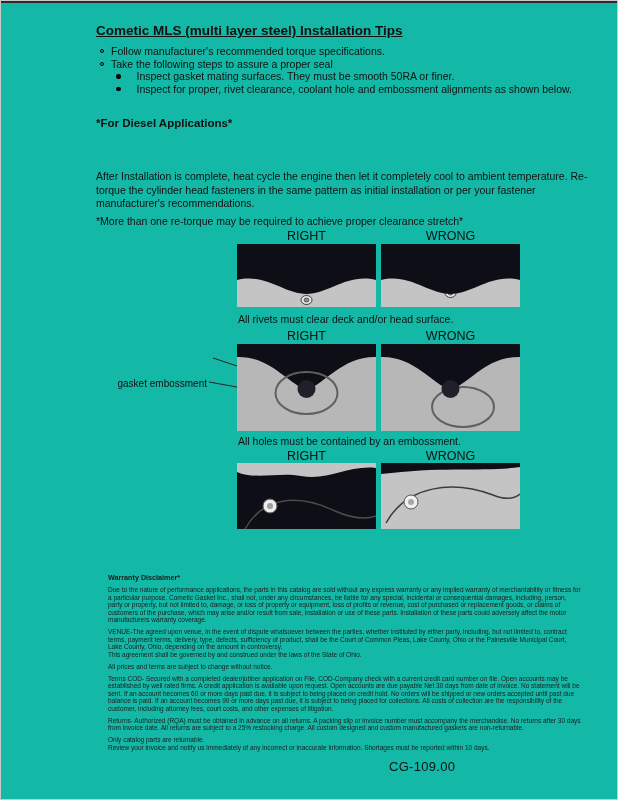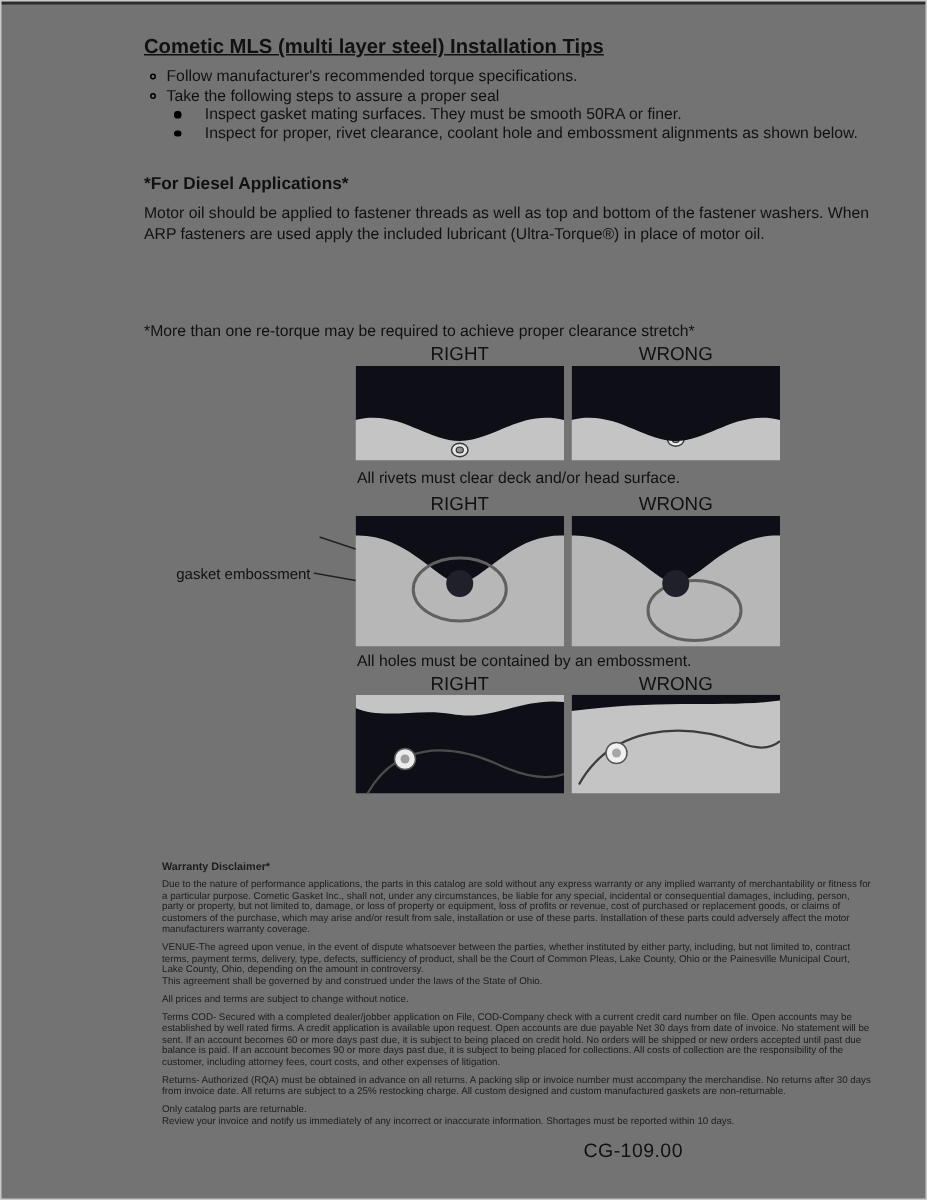--- a/index.html
+++ b/index.html
@@ -1,18 +1,18 @@
 <!DOCTYPE html>
 <html><head>
 <meta charset="utf-8">
 <style>
   * { margin:0; padding:0; box-sizing:border-box; }
   body { background:#ffffff; width:618px; height:800px; }
   .page {
-    position:relative; width:618px; height:800px; background:#737373;
+    position:relative; width:618px; height:800px; background:#14b8a6;
     font-family:"Liberation Sans","DejaVu Sans",sans-serif; color:#111;
     overflow:hidden; border:1px solid #c9c9c9;
   }
   .abs { position:absolute; }
   .top-rule { position:absolute; top:0; left:0; width:100%; height:2px; background:#2b2b2b; }
 
   .title { left:95px; top:22px; font-size:13.5px; font-weight:bold; text-decoration:underline; }
 
   .bullets { left:99px; top:44px; font-size:10.5px; }
   .bullet-line { display:flex; align-items:center; gap:7px; height:12.5px; white-space:nowrap; }
@@ -74,21 +74,21 @@
       <span class="dot-marker"></span>
       <span>Inspect gasket mating surfaces.  They must be smooth 50RA or finer.</span>
     </div>
     <div class="bullet-line sub">
       <span class="dot-marker"></span>
       <span>Inspect for proper, rivet clearance, coolant hole and embossment alignments as shown below.</span>
     </div>
   </div>
 
   <div class="abs section-heading">*For Diesel Applications*</div>
-  <p class="abs para" id="p1">Motor oil should be applied to fastener threads as well as top and bottom of the fastener washers. When ARP fasteners are used apply the included lubricant (Ultra-Torque®) in place of motor oil.</p>
+  <p class="abs para" id="p2">After Installation is complete, heat cycle the engine then let it completely cool to ambient temperature. Re-torque the cylinder head fasteners in the same pattern as initial installation or per your fastener manufacturer's recommendations.</p>
   <p class="abs para" id="p3">*More than one re-torque may be required to achieve proper clearance stretch*</p>
 
   <div class="abs diag-header" id="row1-right-header">RIGHT</div>
   <div class="abs diag-header" id="row1-wrong-header">WRONG</div>
 
   <div class="abs fig" id="fig-r1-right">
     <svg width="139" height="63">
       <rect width="139" height="63" fill="#c4c4c4"></rect>
       <path d="M0,0 H139 V36 C110,29 92,50 69.5,50 C47,50 29,29 0,36 Z" fill="#0e0e16"></path>
       <ellipse cx="69.5" cy="56" rx="5.5" ry="4.5" fill="#e6e6e6" stroke="#3a3a3a" stroke-width="1"></ellipse>

